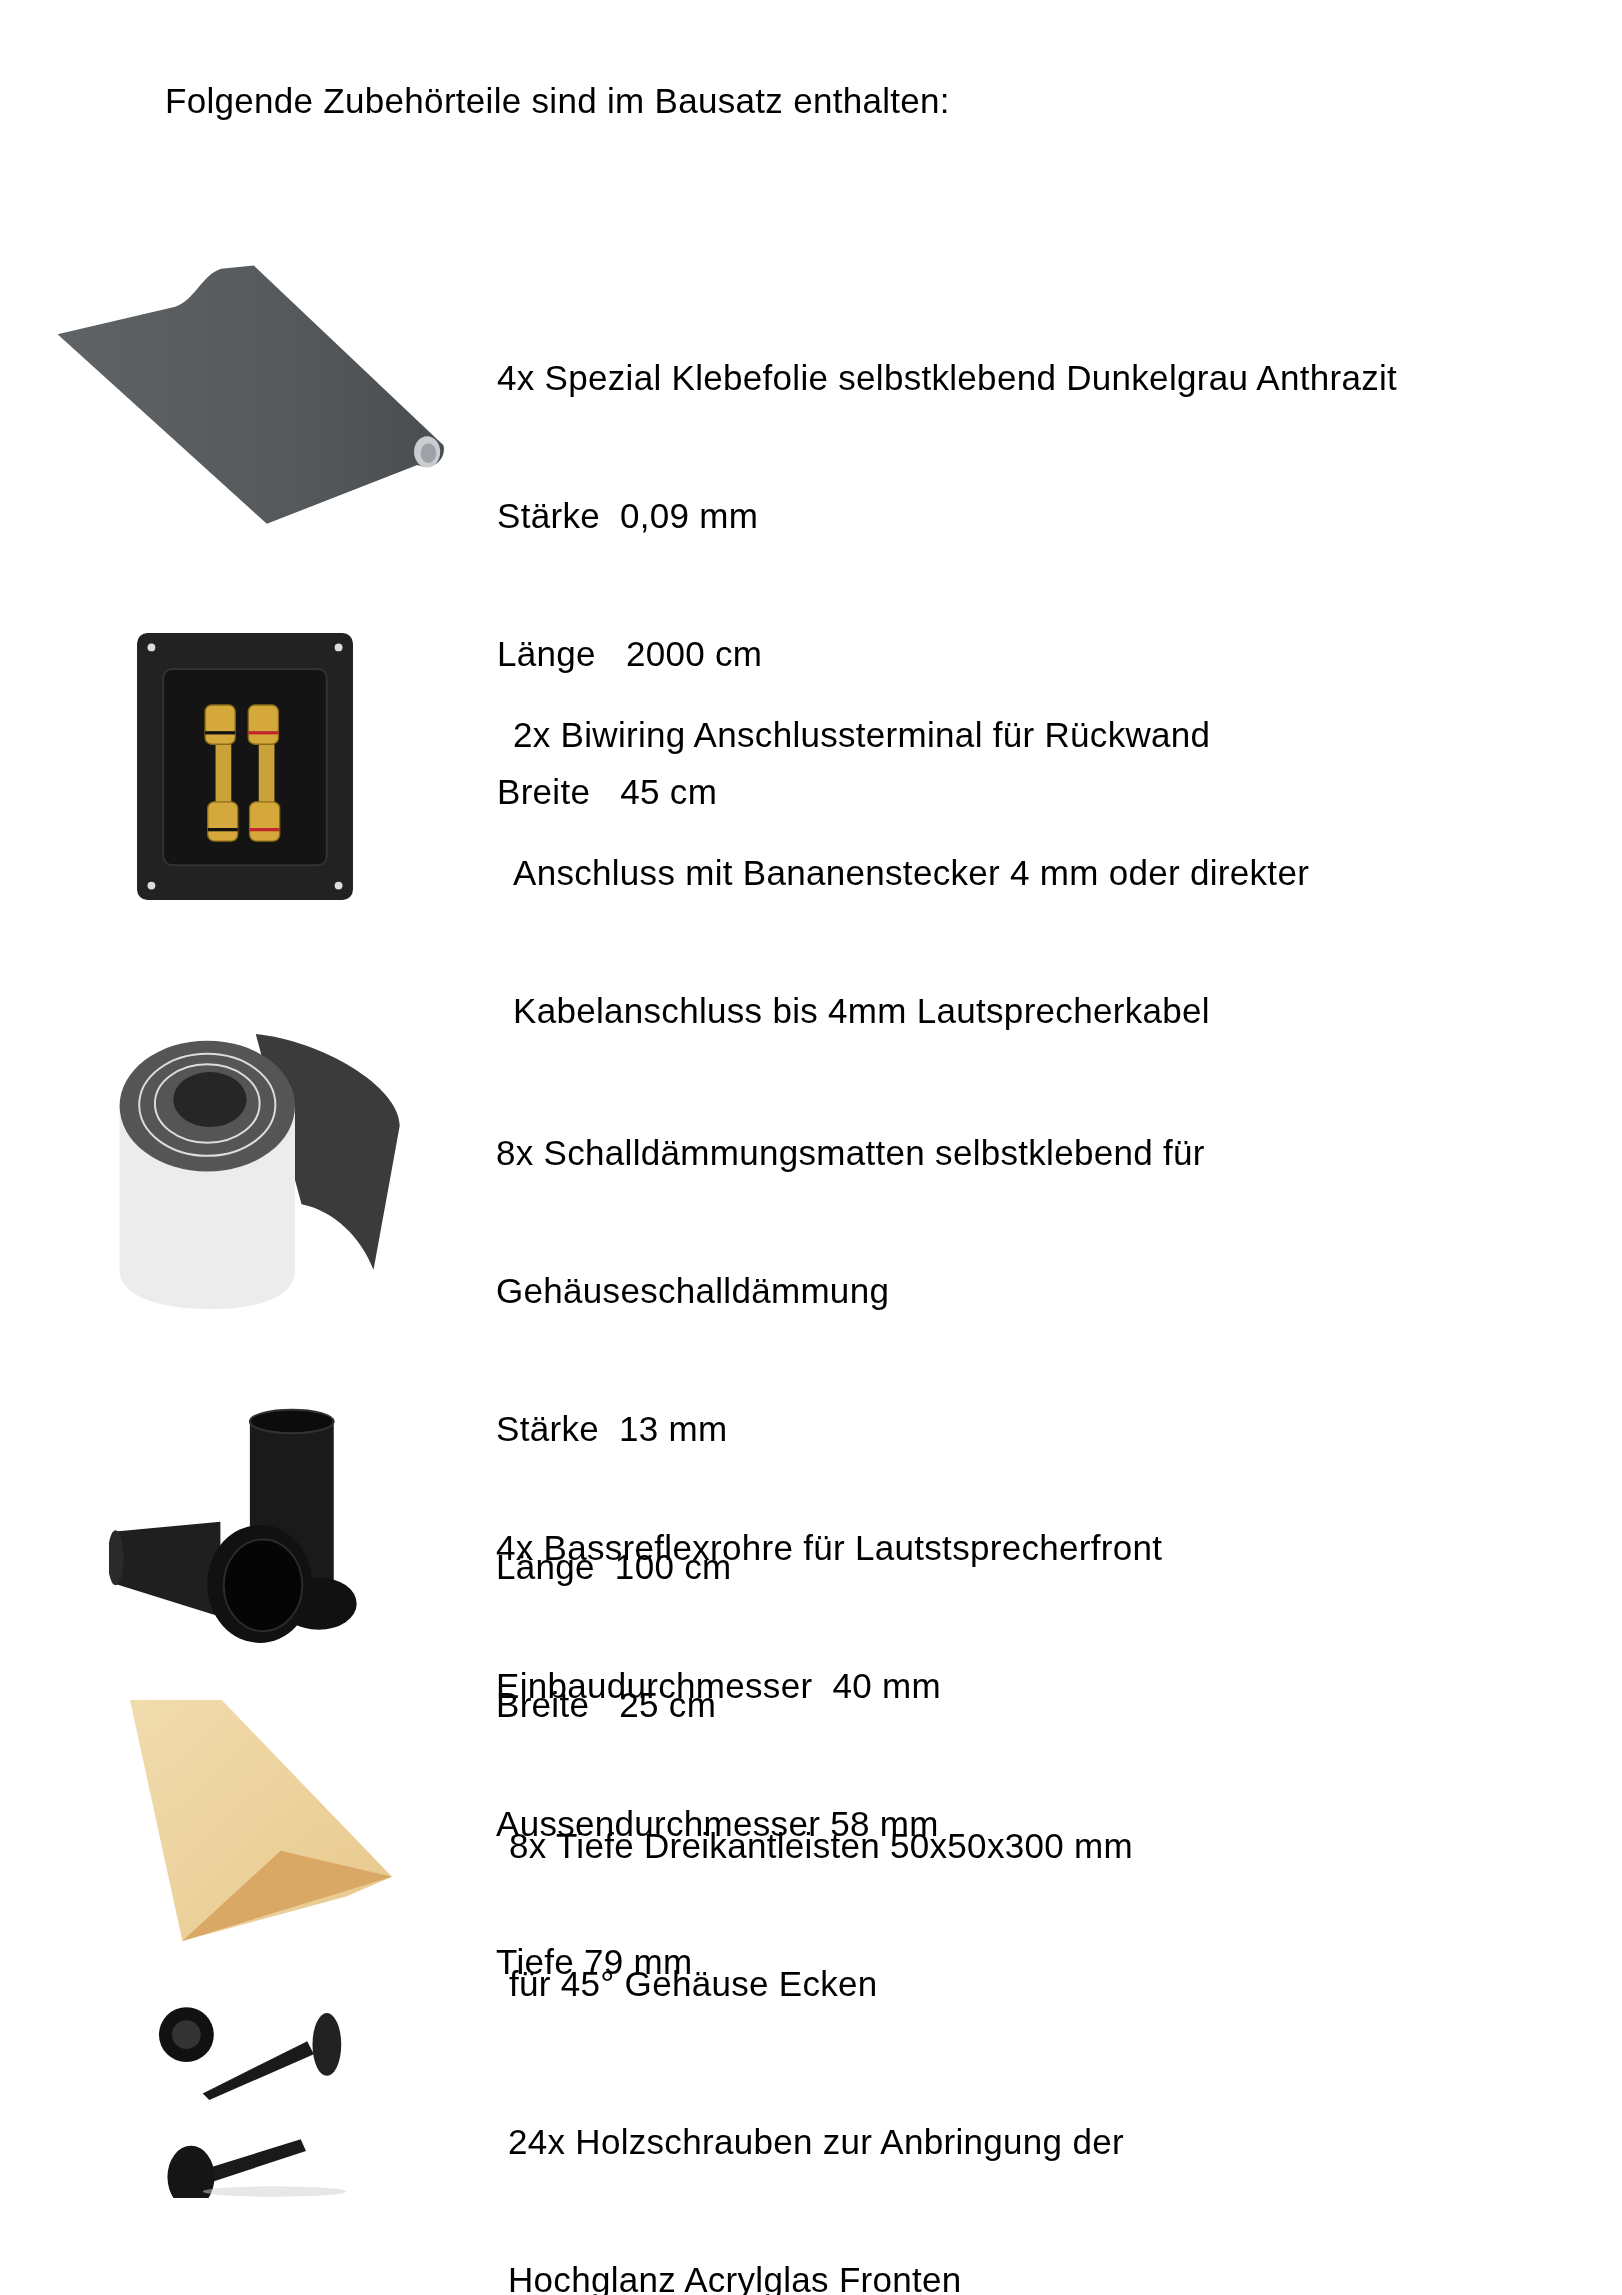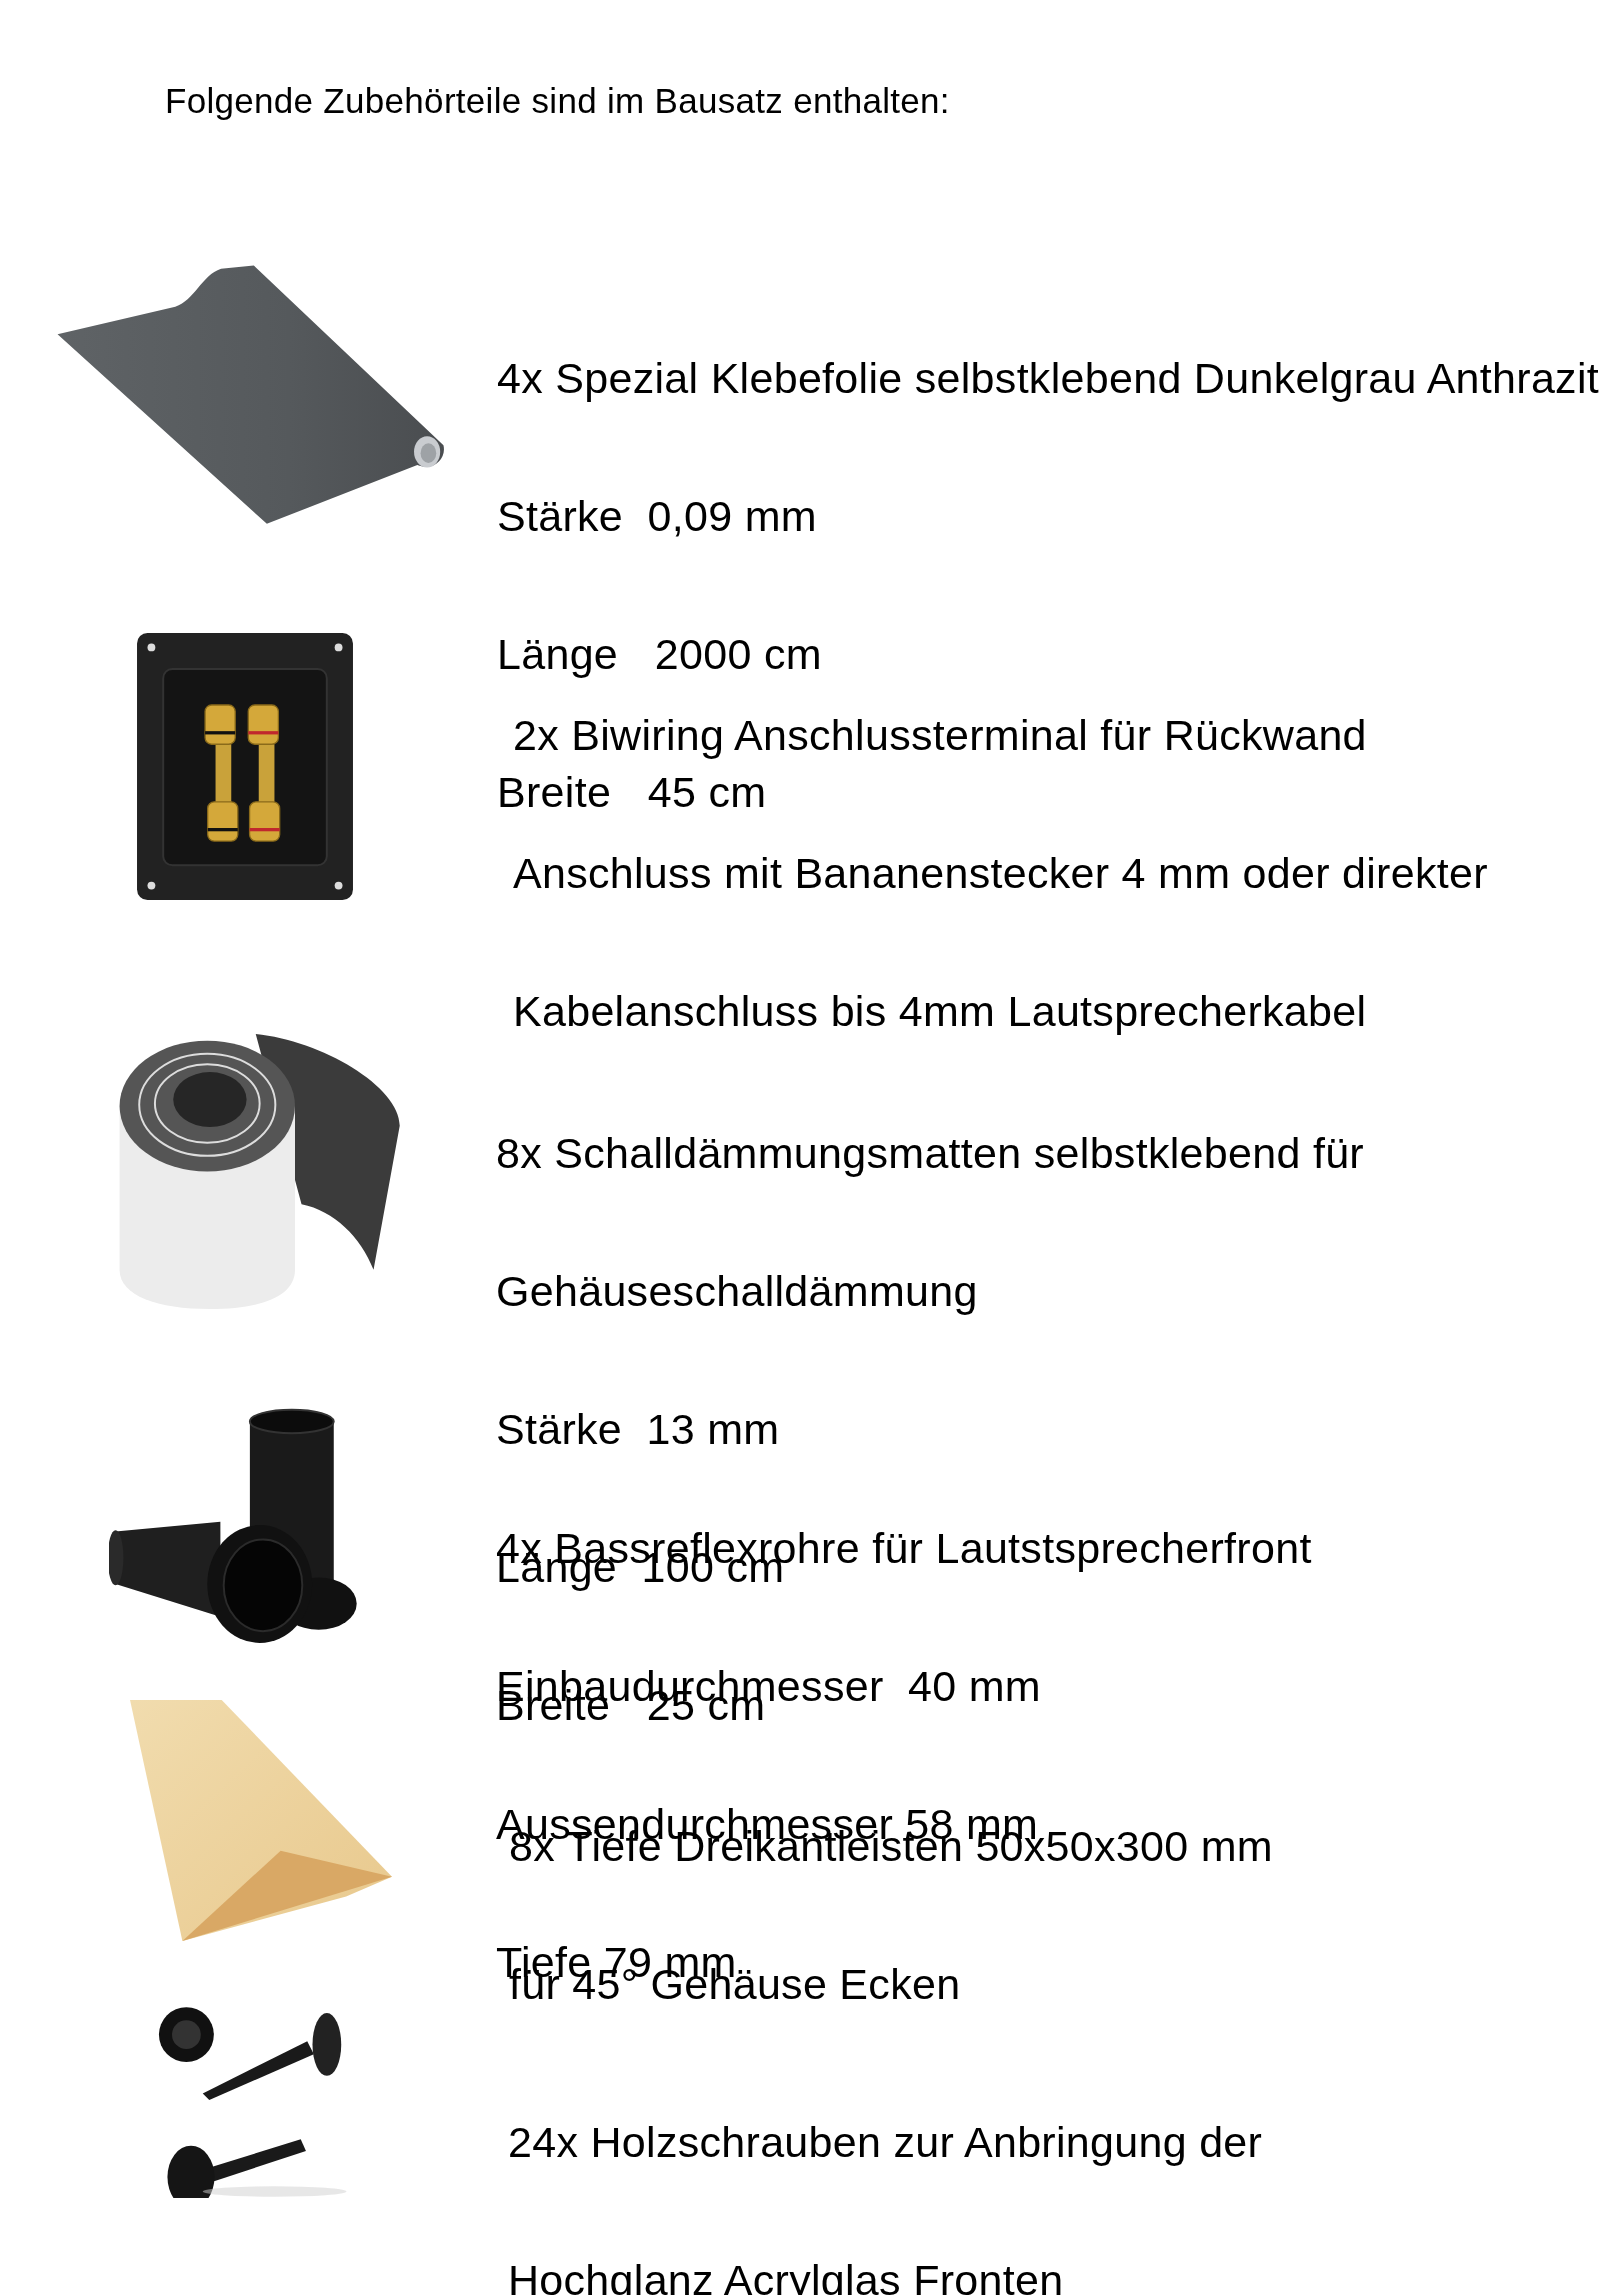--- a/index.html
+++ b/index.html
@@ -1,20 +1,20 @@
 <!DOCTYPE html>
 <html style="font-size:10.5px"><head>
 <meta charset="utf-8">
 <style>
   html, body { margin: 0; padding: 0; background: #ffffff; }
   body { width: 1623px; height: 2295px; position: relative; overflow: hidden;
          font-family: "Liberation Sans", "DejaVu Sans", sans-serif; color: #000; }
   .heading { position: absolute; left: 165px; top: 78px; font-size: 35px; line-height: 46px;
              white-space: nowrap; letter-spacing: 0.3px; }
-  .text-block { position: absolute; font-size: 43px; line-height: 46px; white-space: pre; letter-spacing: 0.3px; }
+  .text-block { position: absolute; font-size: 35px; line-height: 46px; white-space: pre; letter-spacing: 0.3px; }
   .text-block div { height: 46px; }
   .img { position: absolute; }
   .img svg { display: block; width: 100%; height: 100%; }
 </style>
 </head>
 <body>
 
 <div>
 
   <div class="heading">Folgende Zubehörteile sind im Bausatz enthalten:</div>

